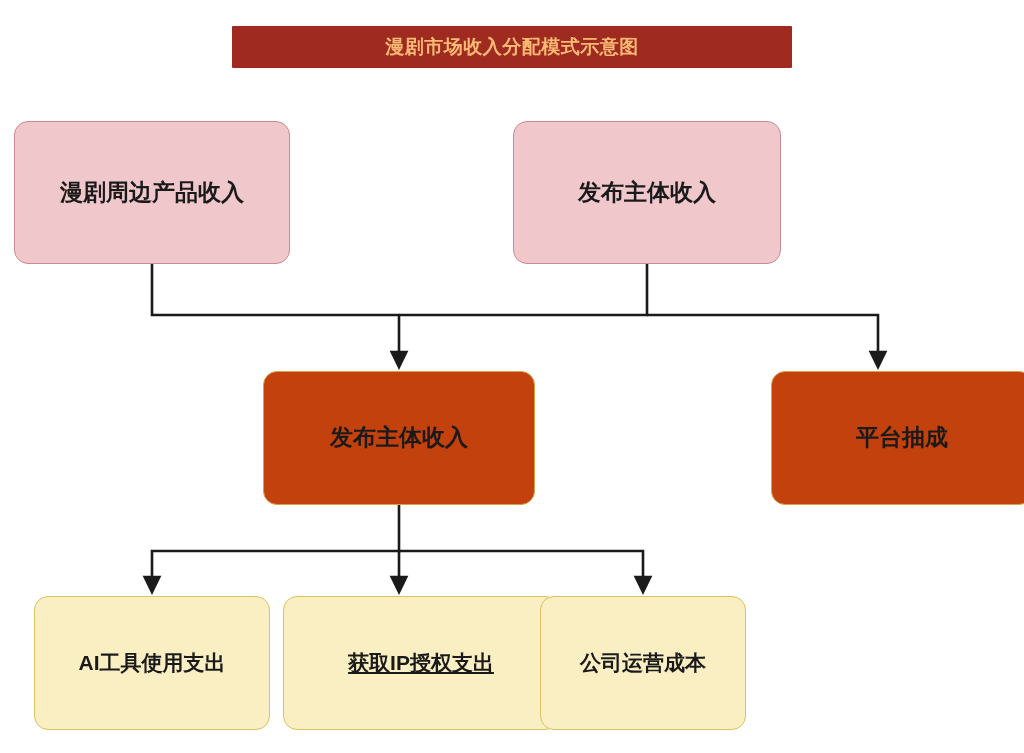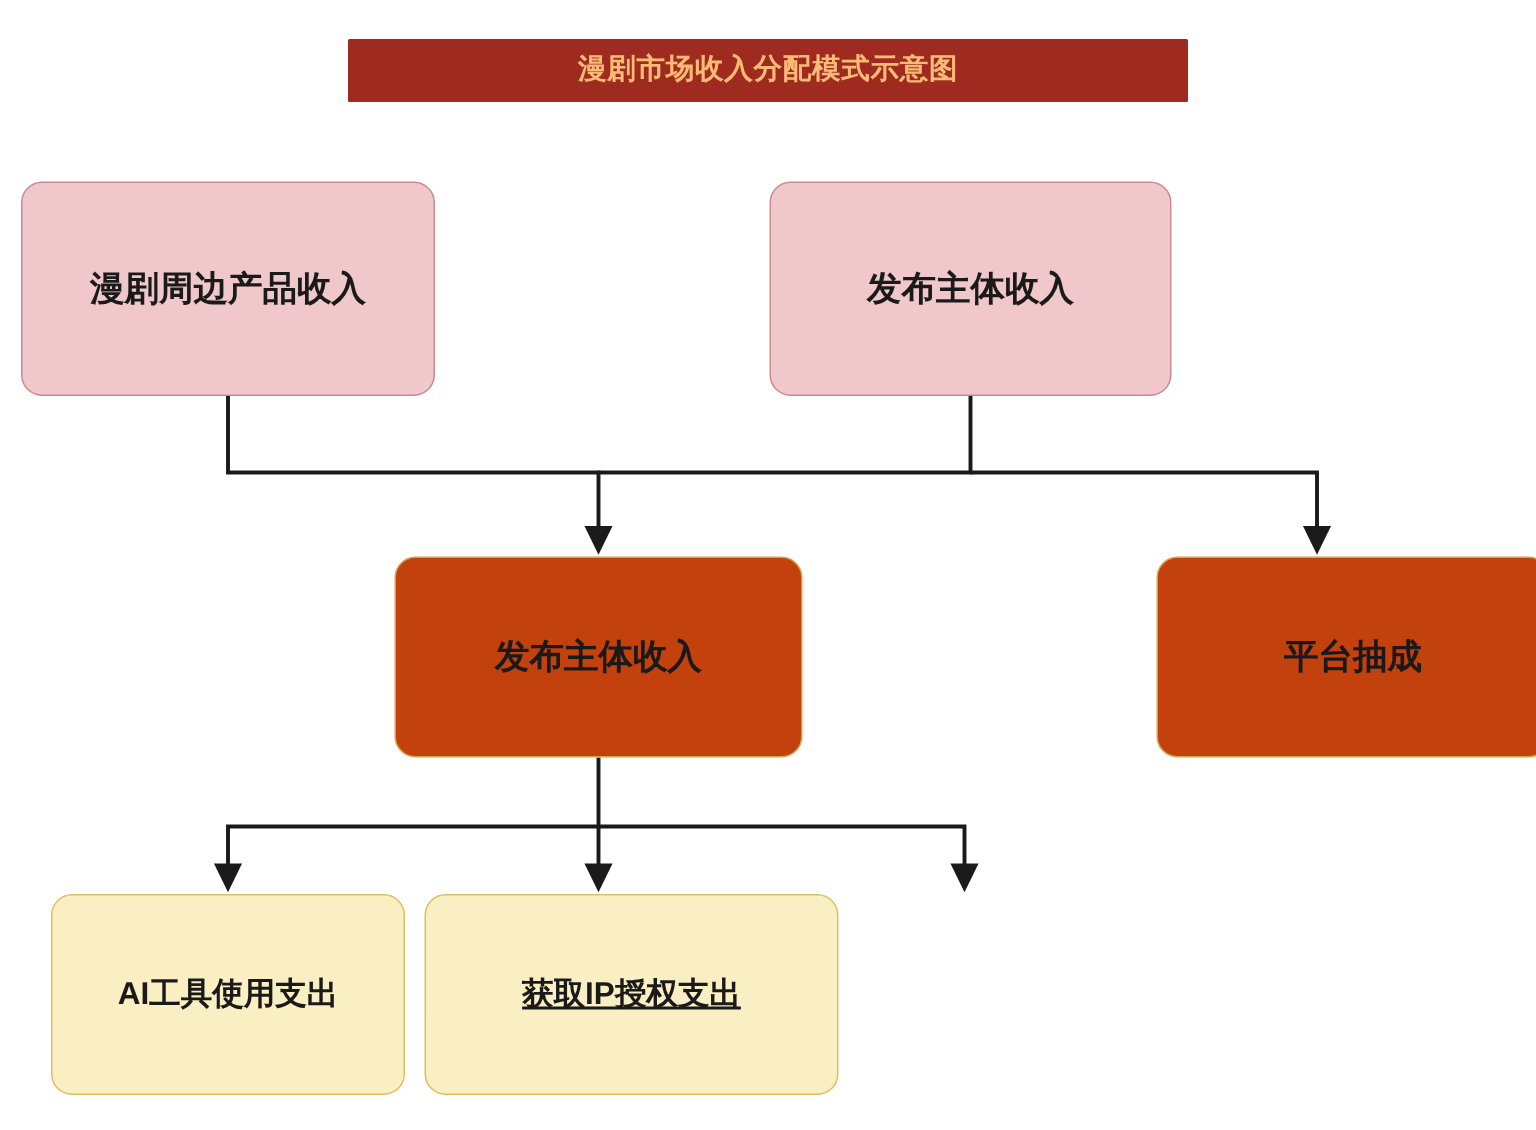--- a/index.html
+++ b/index.html
@@ -114,14 +114,15 @@
   <div class="node title-bar">漫剧市场收入分配模式示意图</div>
 
   <div class="node lvl1" id="n-merch">漫剧周边产品收入</div>
   <div class="node lvl1" id="n-revenue">发布主体收入</div>
 
   <div class="node lvl2" id="n-pub">发布主体收入</div>
   <div class="node lvl2" id="n-plat">平台抽成</div>
 
   <div class="node lvl3" id="n-ai">AI工具使用支出</div>
   <div class="node lvl3" id="n-ip">获取IP授权支出</div>
+  <div class="node lvl3" id="n-ops">公司运营成本</div>
 
 </div>
 
 </body></html>

